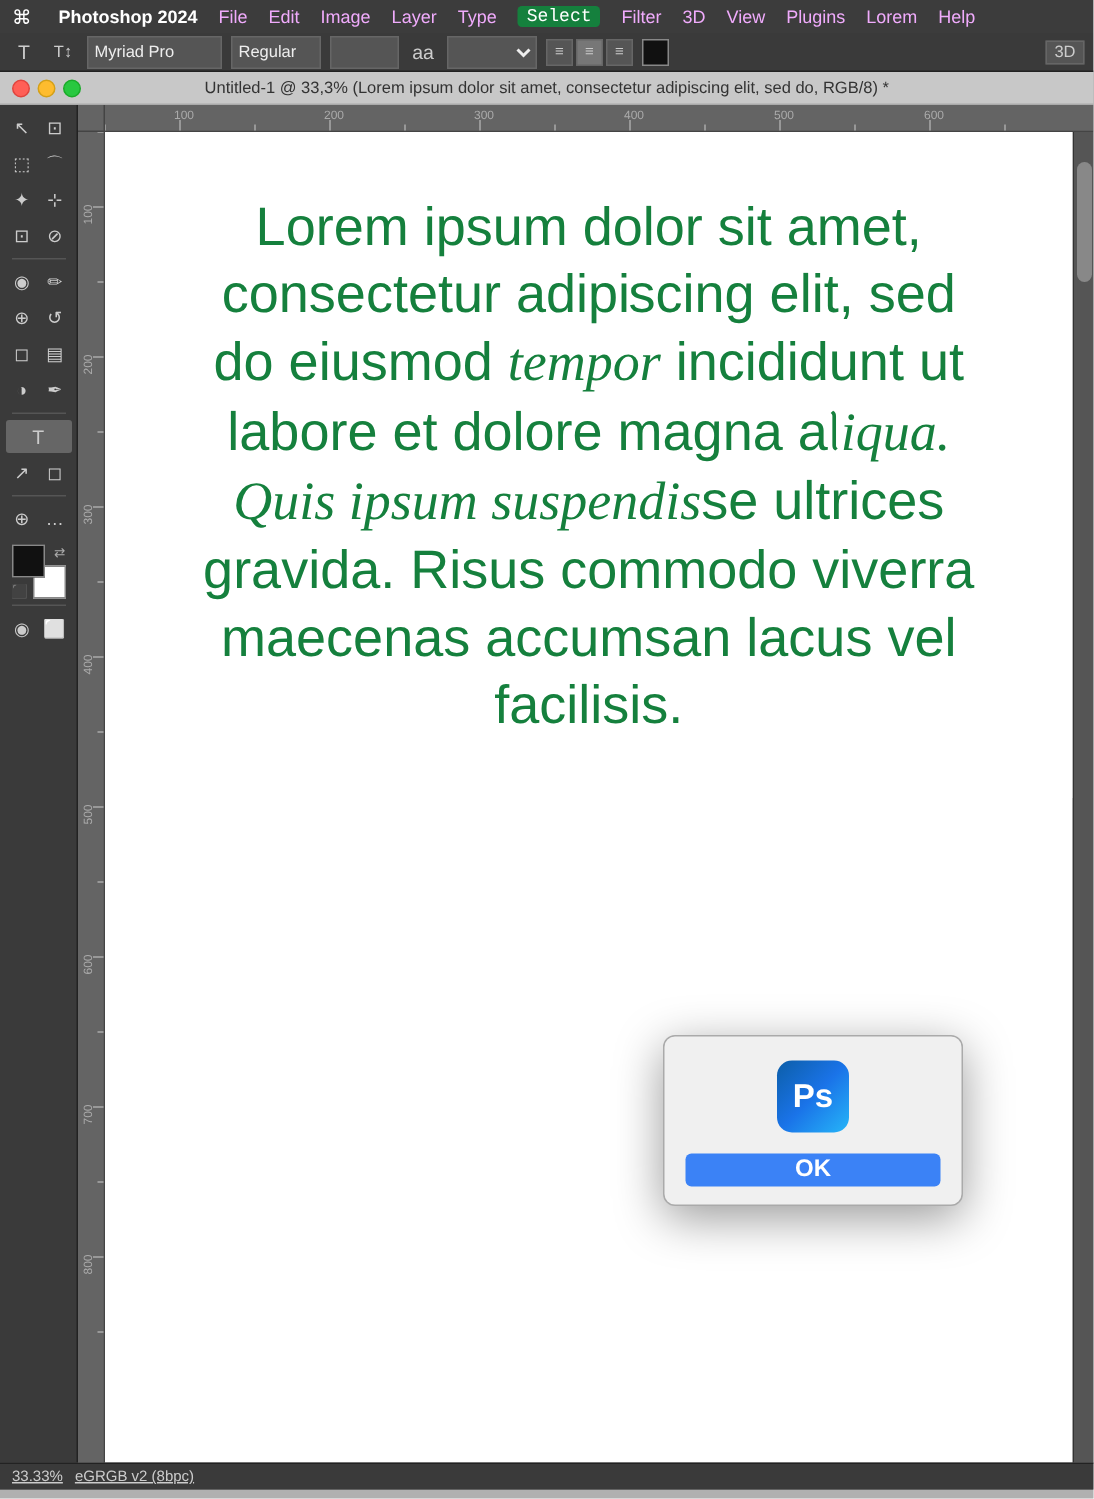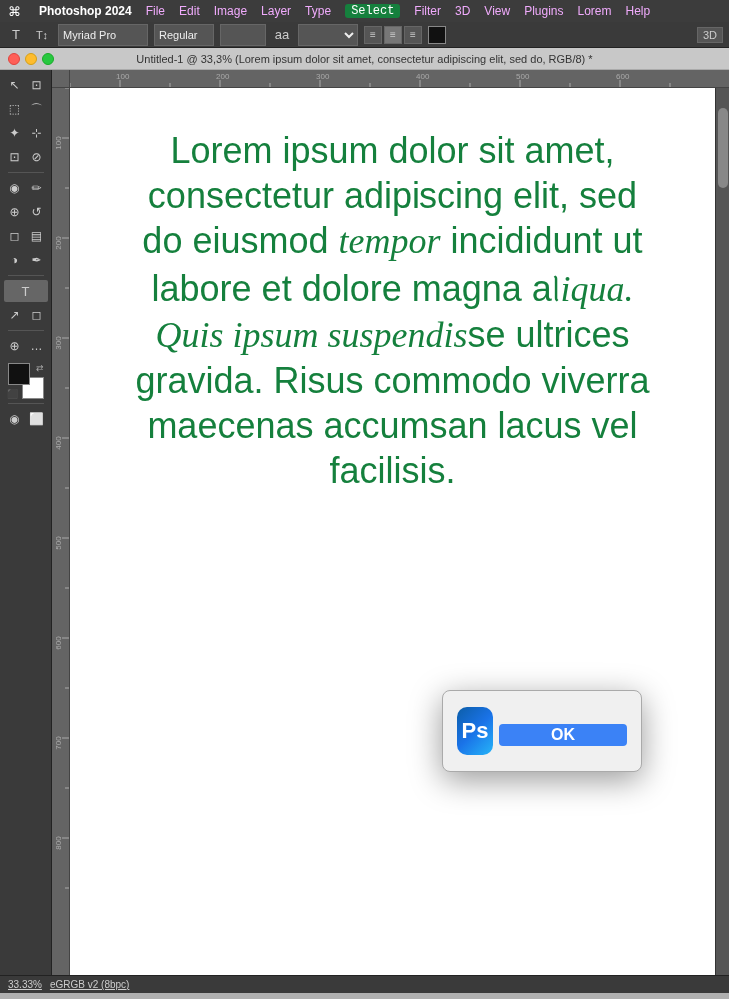--- a/index.html
+++ b/index.html
@@ -323,21 +323,21 @@
       top: 620px;
       left: 390px;
       width: 200px;
       background: #f0f0f0;
       border: 1px solid #aaa;
       border-radius: 8px;
       box-shadow: 0 8px 32px rgba(0,0,0,0.4);
       padding: 16px 14px 12px 14px;
       pointer-events: all;
       display: flex;
-      flex-direction: row;
+      flex-direction: column;
       align-items: center;
       gap: 6px;
     }
 
     .ps-icon {
       width: 48px;
       height: 48px;
       border-radius: 10px;
       background: linear-gradient(135deg, #0c5ea8, #1a73e8, #26b5f8);
       display: flex;

